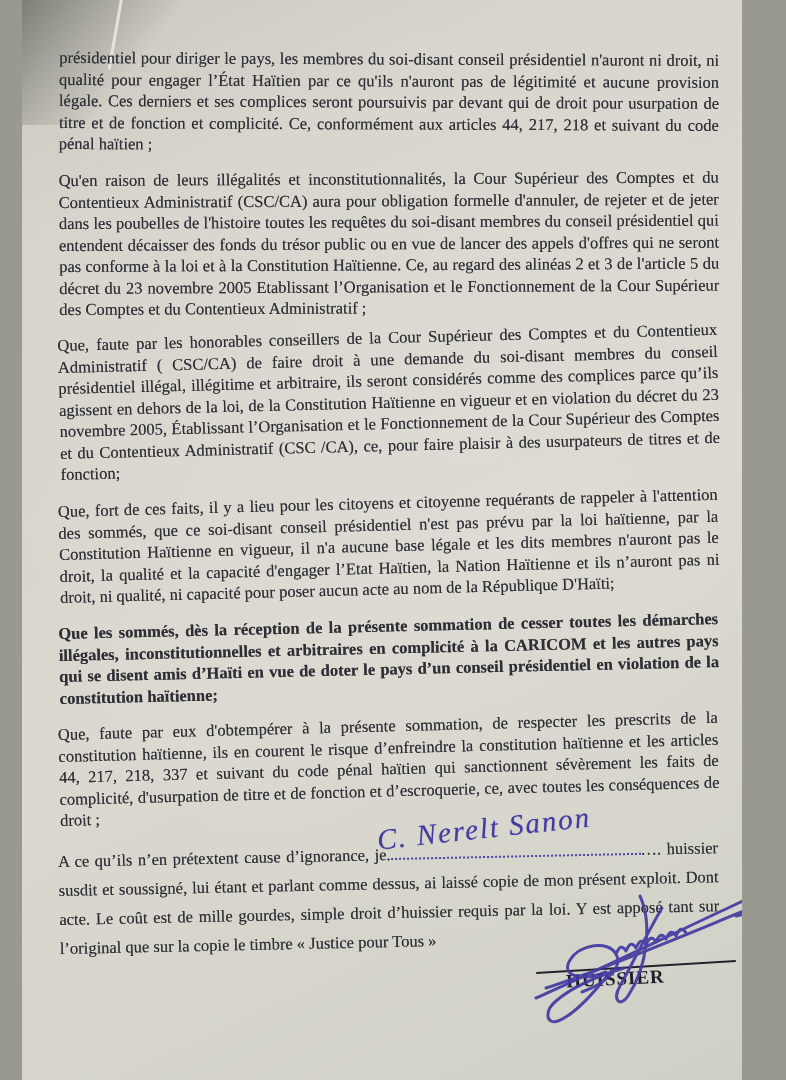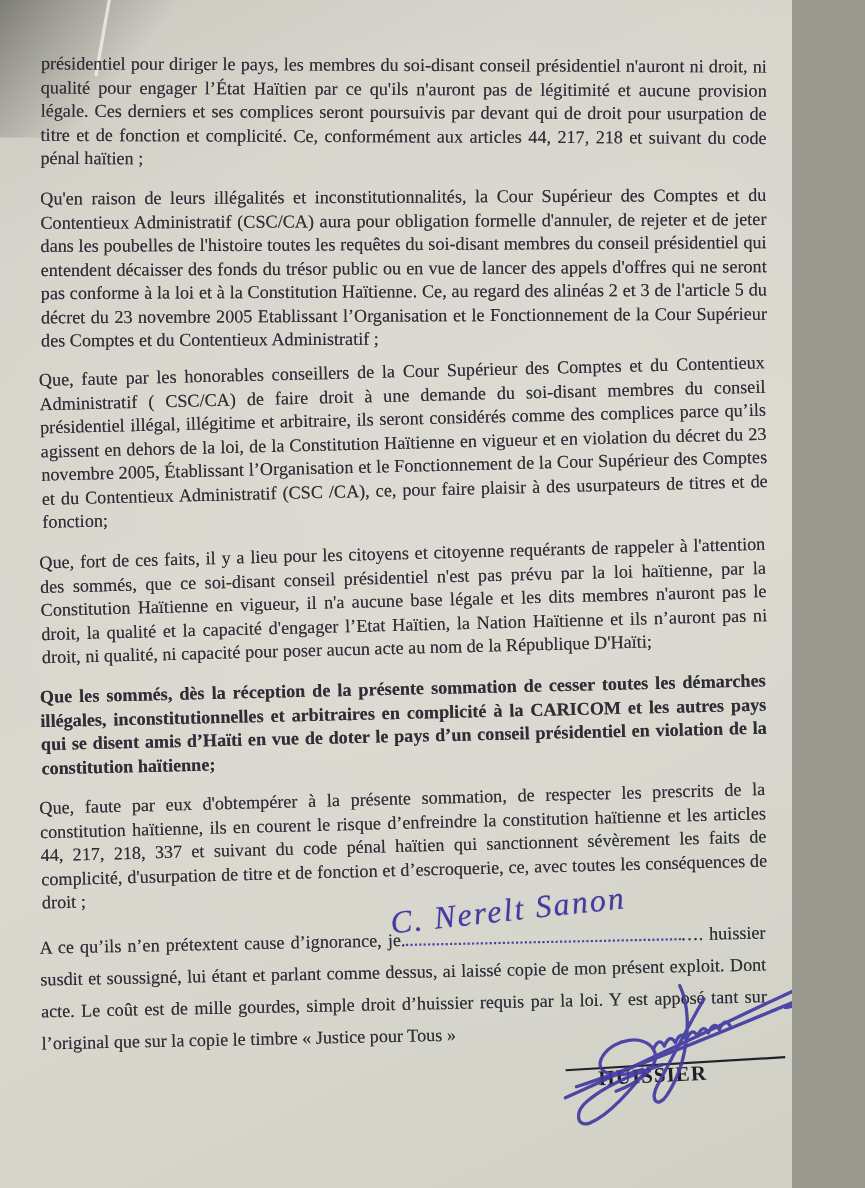--- a/index.html
+++ b/index.html
@@ -10,20 +10,21 @@
   .sheet {
     position: relative;
     width: 720px;
     height: 1080px;
     overflow: hidden;
     background:
       radial-gradient(120% 90% at 62% 38%, rgba(255,255,255,0.10), rgba(0,0,0,0) 60%),
       linear-gradient(155deg, #c9c7be 0%, #d6d4cb 18%, #dad8cf 55%, #d4d3ca 88%, #d0cfc6 100%);
     font-family: "Liberation Serif", "DejaVu Serif", serif;
     color: #2f2e36;
+    margin-left: 22px;
   }
   
   .corner-fold {
     position: absolute;
     top: 0; left: 0;
     width: 170px; height: 125px;
     background: linear-gradient(128deg, rgba(52,54,50,0.50) 0%, rgba(52,54,50,0.22) 32%, rgba(52,54,50,0.0) 62%);
     pointer-events: none;
   }
   .crease-line {

